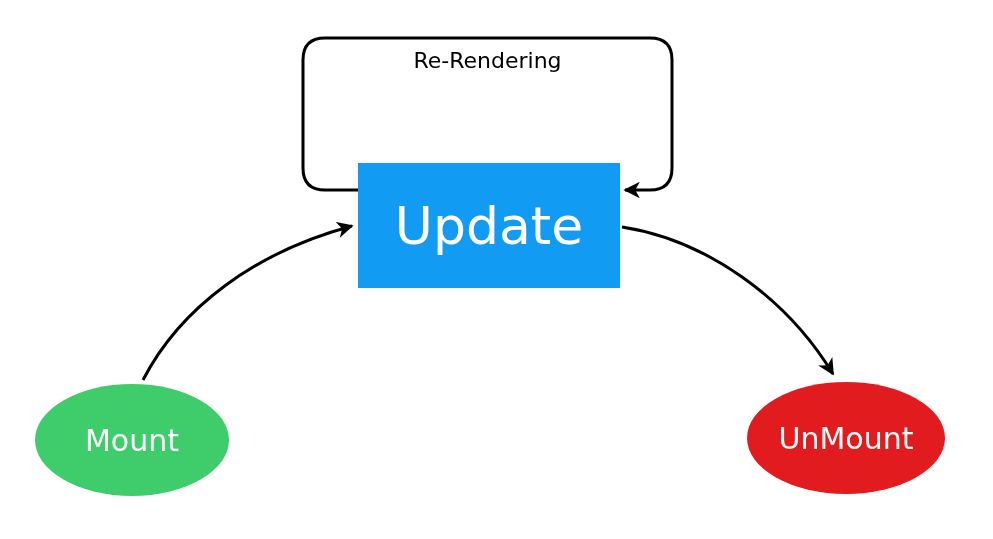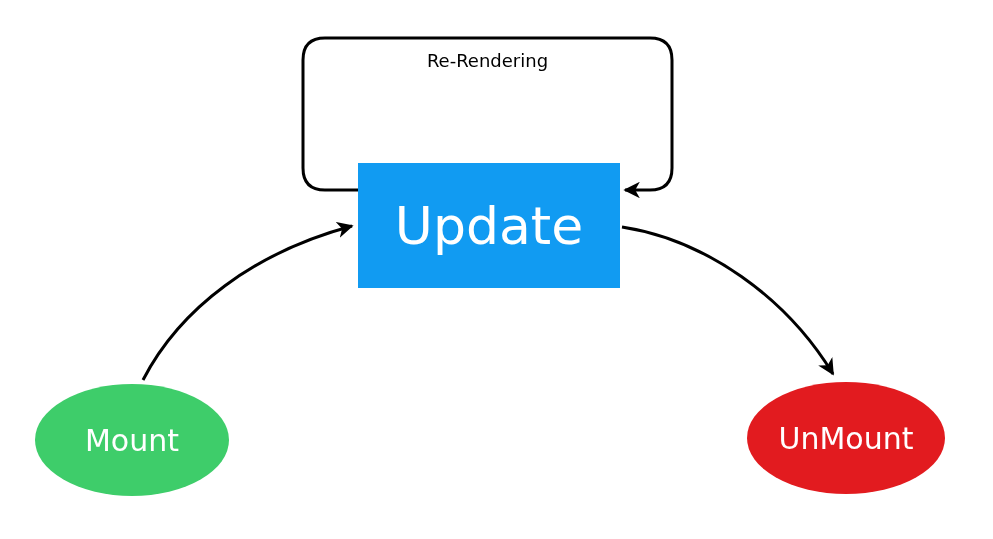--- a/index.html
+++ b/index.html
@@ -26,21 +26,21 @@
     justify-content: center;
     text-align: center;
     white-space: nowrap;
     user-select: none;
   }
   .label-loop {
     left: 303px;
     top: 44px;
     width: 369px;
     height: 32px;
-    font-size: 18px;
+    font-size: 22px;
     color: #000000;
   }
   .label-update {
     left: 358px;
     top: 163px;
     width: 262px;
     height: 125px;
     font-size: 52px;
   }
   .label-mount {

